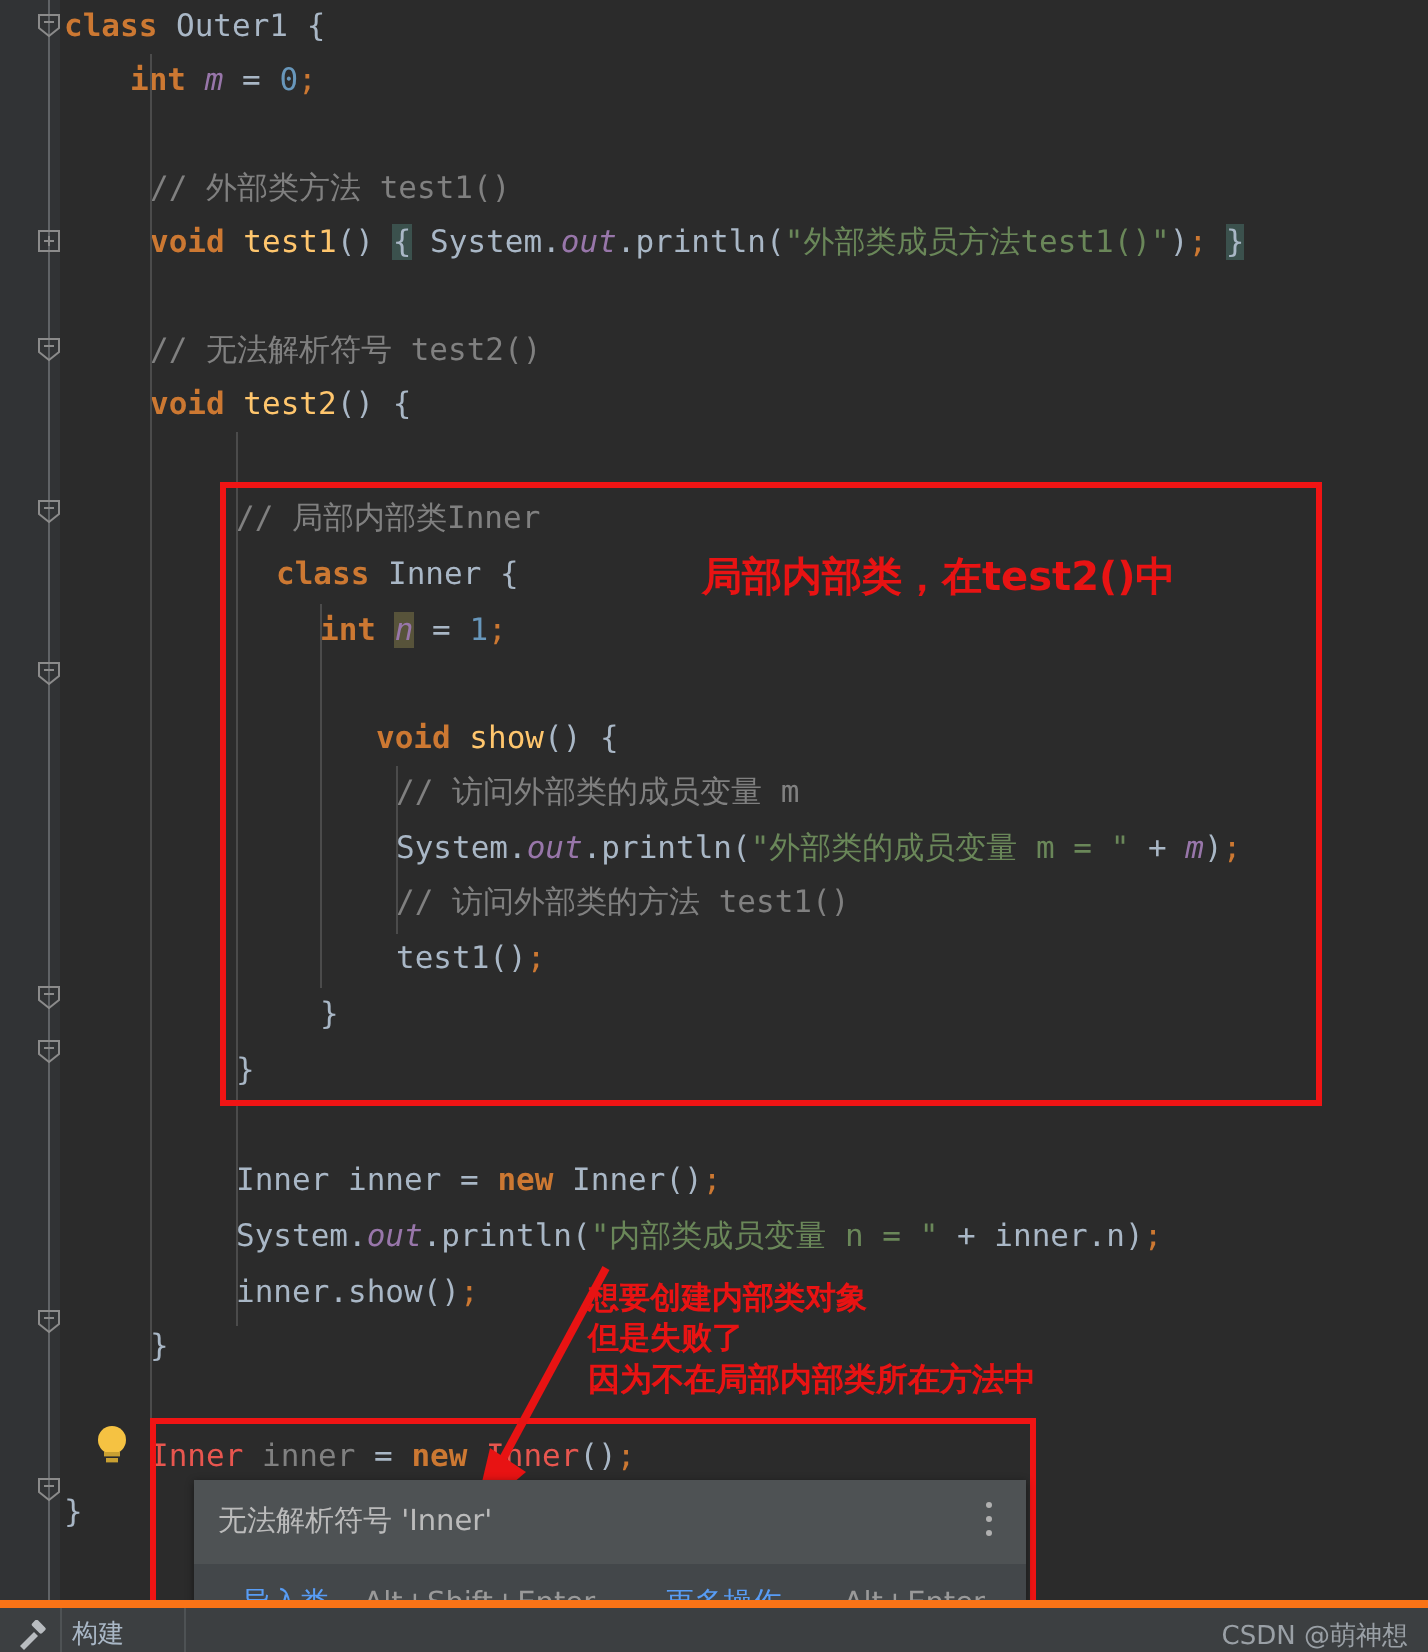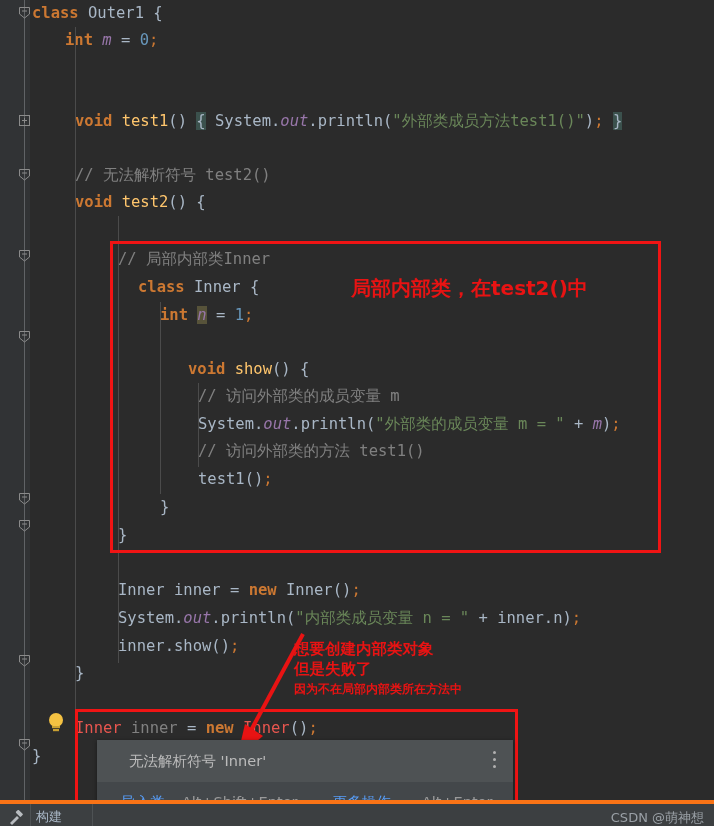--- a/index.html
+++ b/index.html
@@ -44,21 +44,21 @@
   .redbox{position:absolute;border:3px solid #f01414;box-sizing:border-box;}
   .anno{position:absolute;color:#e81313;font-weight:bold;
         font-family:"DejaVu Sans","Liberation Sans",sans-serif;white-space:pre;}
 
   .arrow{position:absolute;}
 
   
   .popup{position:absolute;box-shadow:0 1px 4px rgba(0,0,0,.45);}
   .popup-msg{background:#4e5254;color:#bbbbbb;height:42px;line-height:42px;
              font-family:"DejaVu Sans","Liberation Sans",sans-serif;font-size:14.5px;
-             padding-left:32px;position:relative;box-sizing:border-box;}
+             padding-left:12px;position:relative;box-sizing:border-box;}
   .kebab{position:absolute;right:16px;top:11px;width:4px;height:20px;}
   .kebab i{display:block;width:3px;height:3px;border-radius:50%;background:#b0b0b0;margin-bottom:4px;}
   .popup-actions{background:#43474a;height:40px;line-height:40px;
              font-family:"DejaVu Sans","Liberation Sans",sans-serif;font-size:14.5px;
              padding-left:24px;box-sizing:border-box;}
   .act-link{color:#589df6;}
   .act-key{color:#9a9a9a;}
 
   
   .statusbar{position:absolute;left:0;top:800px;width:714px;height:26px;background:#3c3f41;
@@ -140,20 +140,21 @@
     <svg width="20" height="22" viewBox="0 0 20 22">
       <circle cx="10" cy="8" r="7" fill="#f5c242"></circle>
       <rect x="6" y="14" width="8" height="2.2" fill="#c9a032"></rect>
       <rect x="7" y="17" width="6" height="2.2" fill="#c9a032"></rect>
     </svg>
   </div>
 
   <div class="code" id="code">
       <div class="line" style="top: 0px; left: 32px;"><span class="kwb">class</span><span class="pln"> </span><span class="cls">Outer1</span><span class="pln"> {</span></div>
       <div class="line" style="top: 27px; left: 65px;"><span class="kwb">int</span><span class="pln"> </span><span class="fld">m</span><span class="pln"> = </span><span class="num">0</span><span class="semi">;</span></div>
+      <div class="line" style="top: 81px; left: 75px;"><span class="cmt">// 外部类方法 test1()</span></div>
       <div class="line" style="top: 108px; left: 75px;"><span class="kwb">void</span><span class="pln"> </span><span class="mth">test1</span><span class="pln">()</span><span class="pln"> </span><span class="pln hl-brace">{</span><span class="pln"> System.</span><span class="fld">out</span><span class="pln">.println(</span><span class="str">"外部类成员方法test1()"</span><span class="pln">)</span><span class="semi">;</span><span class="pln"> </span><span class="pln hl-brace">}</span></div>
       <div class="line" style="top: 162px; left: 75px;"><span class="cmt">// 无法解析符号 test2()</span></div>
       <div class="line" style="top: 189px; left: 75px;"><span class="kwb">void</span><span class="pln"> </span><span class="mth">test2</span><span class="pln">()</span><span class="pln"> {</span></div>
       <div class="line" style="top: 246px; left: 118px;"><span class="cmt">// 局部内部类Inner</span></div>
       <div class="line" style="top: 274px; left: 118px; margin-left: 20px;"><span class="kwb">class</span><span class="pln"> </span><span class="cls">Inner</span><span class="pln"> {</span></div>
       <div class="line" style="top: 302px; left: 160px;"><span class="kwb">int</span><span class="pln"> </span><span class="fld hl-ident">n</span><span class="pln"> = </span><span class="num">1</span><span class="semi">;</span></div>
       <div class="line" style="top: 356px; left: 160px; padding-left: 28px;"><span class="kwb">void</span><span class="pln"> </span><span class="mth">show</span><span class="pln">()</span><span class="pln"> {</span></div>
       <div class="line" style="top: 383px; left: 198px;"><span class="cmt">// 访问外部类的成员变量 m</span></div>
       <div class="line" style="top: 411px; left: 198px;"><span class="pln">System.</span><span class="fld">out</span><span class="pln">.println(</span><span class="str">"外部类的成员变量 m = "</span><span class="pln"> + </span><span class="fld">m</span><span class="pln">)</span><span class="semi">;</span></div>
       <div class="line" style="top: 438px; left: 198px;"><span class="cmt">// 访问外部类的方法 test1()</span></div>
@@ -173,21 +174,21 @@
   <div class="ind" style="left:160px; top:302px; height:192px;"></div>
   <div class="ind" style="left:198px; top:383px; height:84px;"></div>
 
   <div class="redbox" style="left:110px;top:241px;width:551px;height:312px;"></div>
   <div class="redbox" style="left:75px;top:709px;width:443px;height:112px;"></div>
 
   <div class="anno" style="left:351px;top:275px;font-size:20px;">局部内部类，在test2()中</div>
 
   <div class="anno" style="left:294px;top:640px;font-size:15.5px;line-height:19px;">想要创建内部类对象</div>
   <div class="anno" style="left:294px;top:660px;font-size:15.5px;line-height:19px;">但是失败了</div>
-  <div class="anno" style="left:294px;top:680px;font-size:12px;line-height:19px;">因为不在局部内部类所在方法中</div>
+  <div class="anno" style="left:294px;top:680px;font-size:16px;line-height:19px;">因为不在局部内部类所在方法中</div>
 
   <div class="arrow" style="left:225px;top:630px;width:90px;height:130px;">
     <svg width="90" height="130" viewBox="0 0 90 130">
       <line x1="78" y1="4" x2="24" y2="104" stroke="#e81313" stroke-width="4"></line>
       <polygon points="12,128 20,94 38,106" fill="#e81313"></polygon>
     </svg>
   </div>
 
   <div class="popup" style="left:97px;top:740px;width:416px;">
     <div class="popup-msg">无法解析符号 'Inner'</div>

